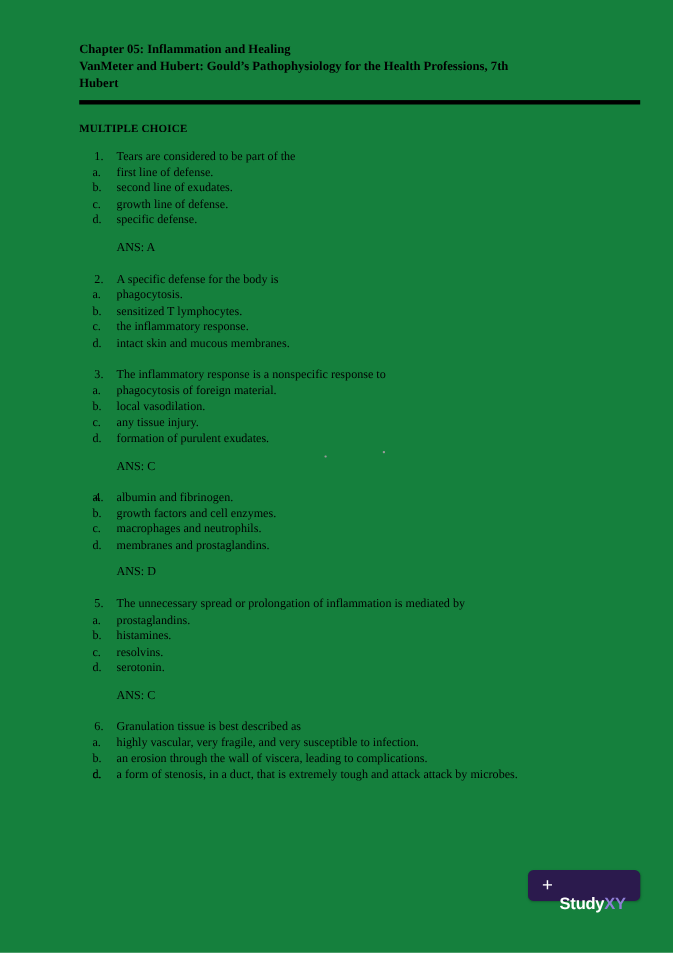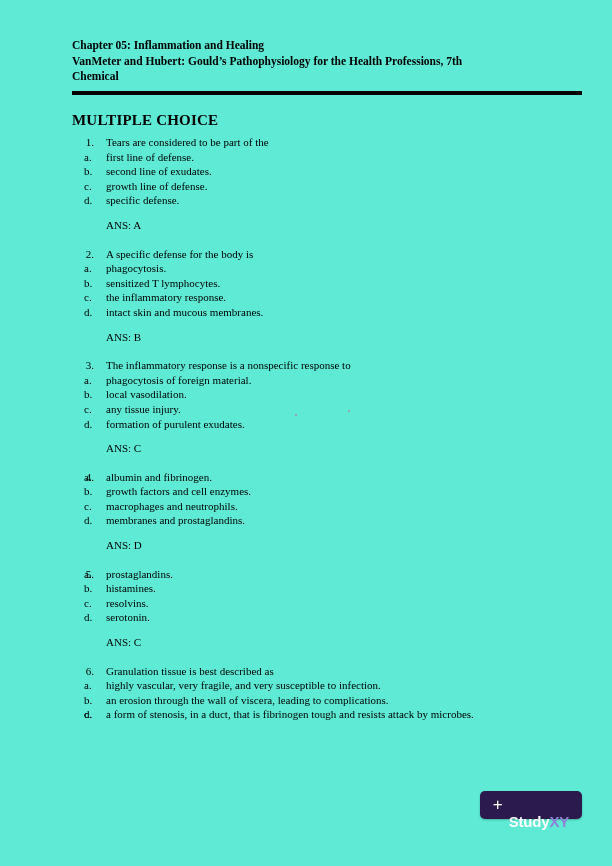--- a/index.html
+++ b/index.html
@@ -14,21 +14,21 @@
     color: #000000;
     position: relative;
     overflow: hidden;
   }
   .page {
     position: absolute;
     left: 0;
     top: 0;
     width: 612px;
     height: 866px;
-    background: #5eead4;
+    background: #15803d;
   }
   .header {
     position: absolute;
     left: 72px;
     top: 38px;
     width: 470px;
   }
   .header-line {
     font-weight: bold;
     font-size: 11.5px;
@@ -41,21 +41,21 @@
     top: 91px;
     width: 510px;
     height: 4px;
     background: #000000;
   }
   .section-title {
     position: absolute;
     left: 72px;
     top: 112px;
     font-weight: bold;
-    font-size: 15px;
+    font-size: 10px;
     letter-spacing: 0.2px;
   }
   .questions {
     position: absolute;
     left: 72px;
     top: 135px;
     width: 500px;
   }
   .q-block {
     margin-bottom: 14px;
@@ -135,21 +135,21 @@
   }
 </style>
 </head>
 <body>
 
 <div class="page">
 
   <div class="header">
     <div class="header-line">Chapter 05: Inflammation and Healing</div>
     <div class="header-line">VanMeter and Hubert: Gould’s Pathophysiology for the Health Professions, 7th</div>
-    <div class="header-line">Chemical</div>
+    <div class="header-line">Hubert</div>
   </div>
 
   <div class="rule"></div>
 
   <div class="section-title">MULTIPLE CHOICE</div>
 
   <div class="questions">
 
     <div class="q-block">
       <div class="q-stem">
@@ -189,21 +189,20 @@
         <span>sensitized T lymphocytes.</span>
       </div>
       <div class="choice">
         <span class="choice-letter">c.</span>
         <span>the inflammatory response.</span>
       </div>
       <div class="choice">
         <span class="choice-letter">d.</span>
         <span>intact skin and mucous membranes.</span>
       </div>
-      <div class="ans">ANS: B</div>
     </div>
 
     <div class="q-block">
       <div class="q-stem">
         <span class="q-num">3.</span>
         <span>The inflammatory response is a nonspecific response to</span>
       </div>
       <div class="choice">
         <span class="choice-letter">a.</span>
         <span>phagocytosis of foreign material.</span>
@@ -242,20 +241,21 @@
       <div class="choice">
         <span class="choice-letter">d.</span>
         <span>membranes and prostaglandins.</span>
       </div>
       <div class="ans">ANS: D</div>
     </div>
 
     <div class="q-block">
       <div class="q-stem">
         <span class="q-num">5.</span>
+        <span>The unnecessary spread or prolongation of inflammation is mediated by</span>
       </div>
       <div class="choice">
         <span class="choice-letter">a.</span>
         <span>prostaglandins.</span>
       </div>
       <div class="choice">
         <span class="choice-letter">b.</span>
         <span>histamines.</span>
       </div>
       <div class="choice">
@@ -280,21 +280,21 @@
       </div>
       <div class="choice">
         <span class="choice-letter">b.</span>
         <span>an erosion through the wall of viscera, leading to complications.</span>
       </div>
       <div class="choice">
         <span class="choice-letter">c.</span>
       </div>
       <div class="choice">
         <span class="choice-letter">d.</span>
-        <span>a form of stenosis, in a duct, that is fibrinogen tough and resists attack by microbes.</span>
+        <span>a form of stenosis, in a duct, that is extremely tough and attack attack by microbes.</span>
       </div>
     </div>
 
   </div>
 
   <div class="speck" style="left:295px; top:414px;"></div>
   <div class="speck" style="left:348px; top:410px;"></div>
 
   <div class="badge">
     <span class="badge-plus">+</span>

